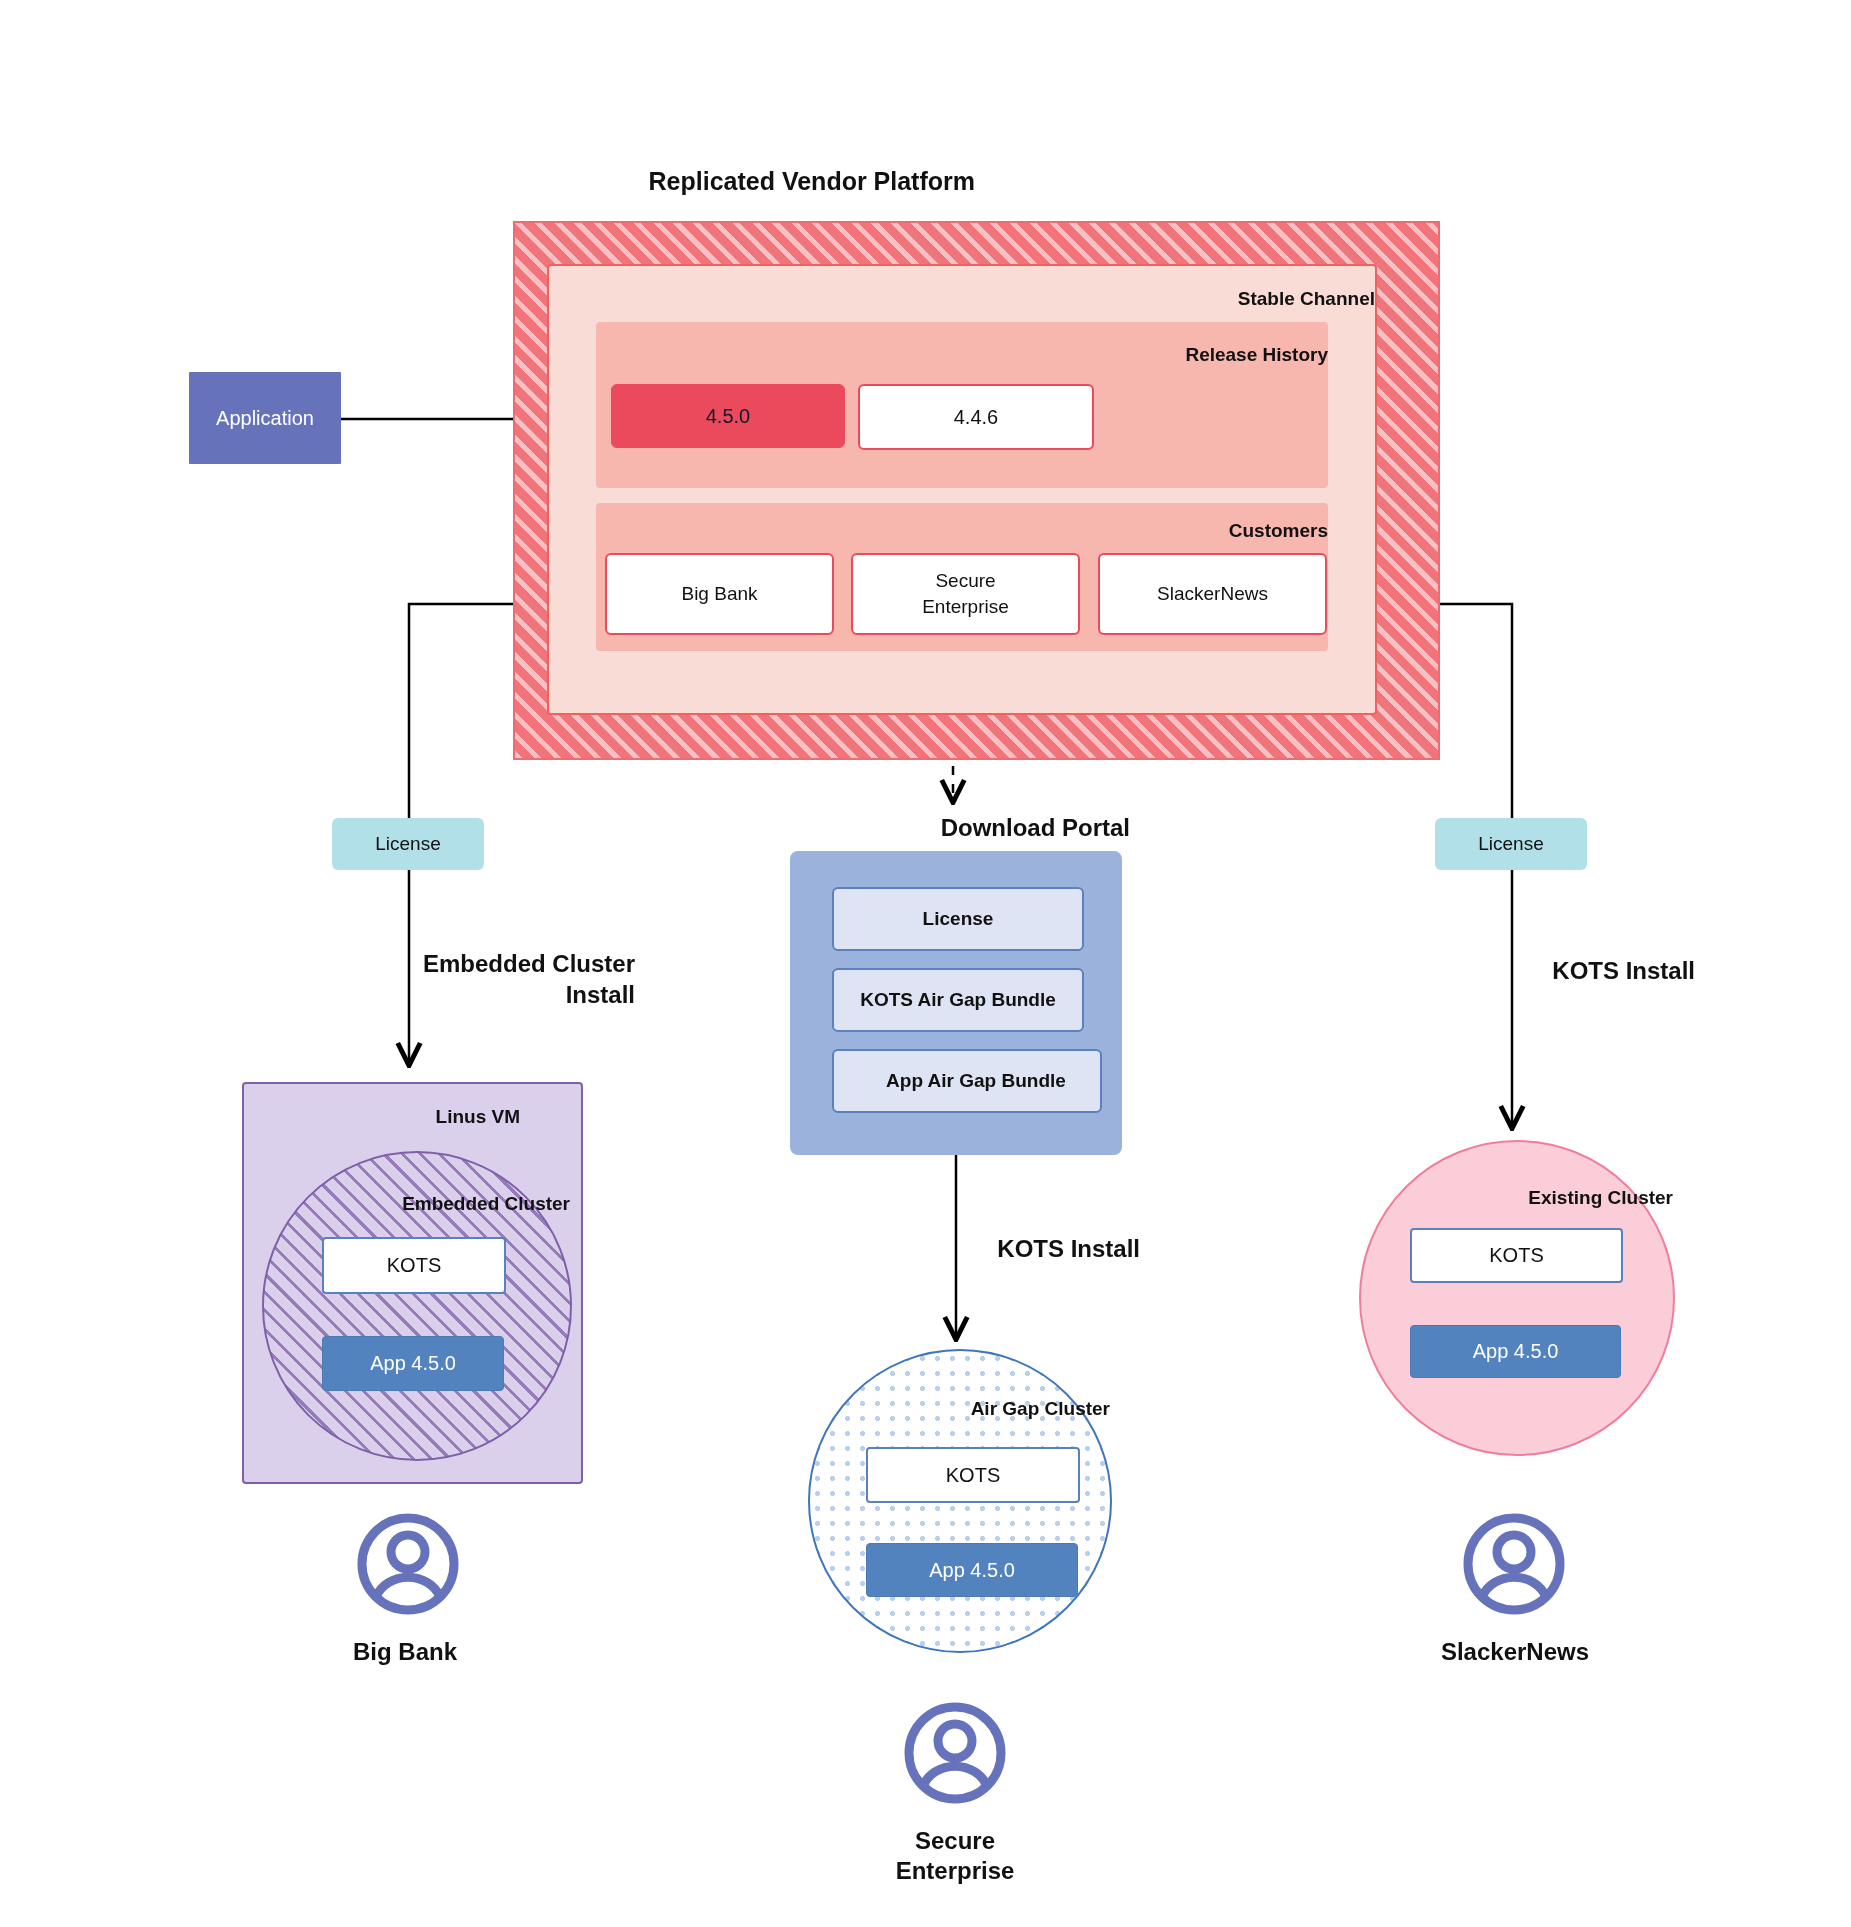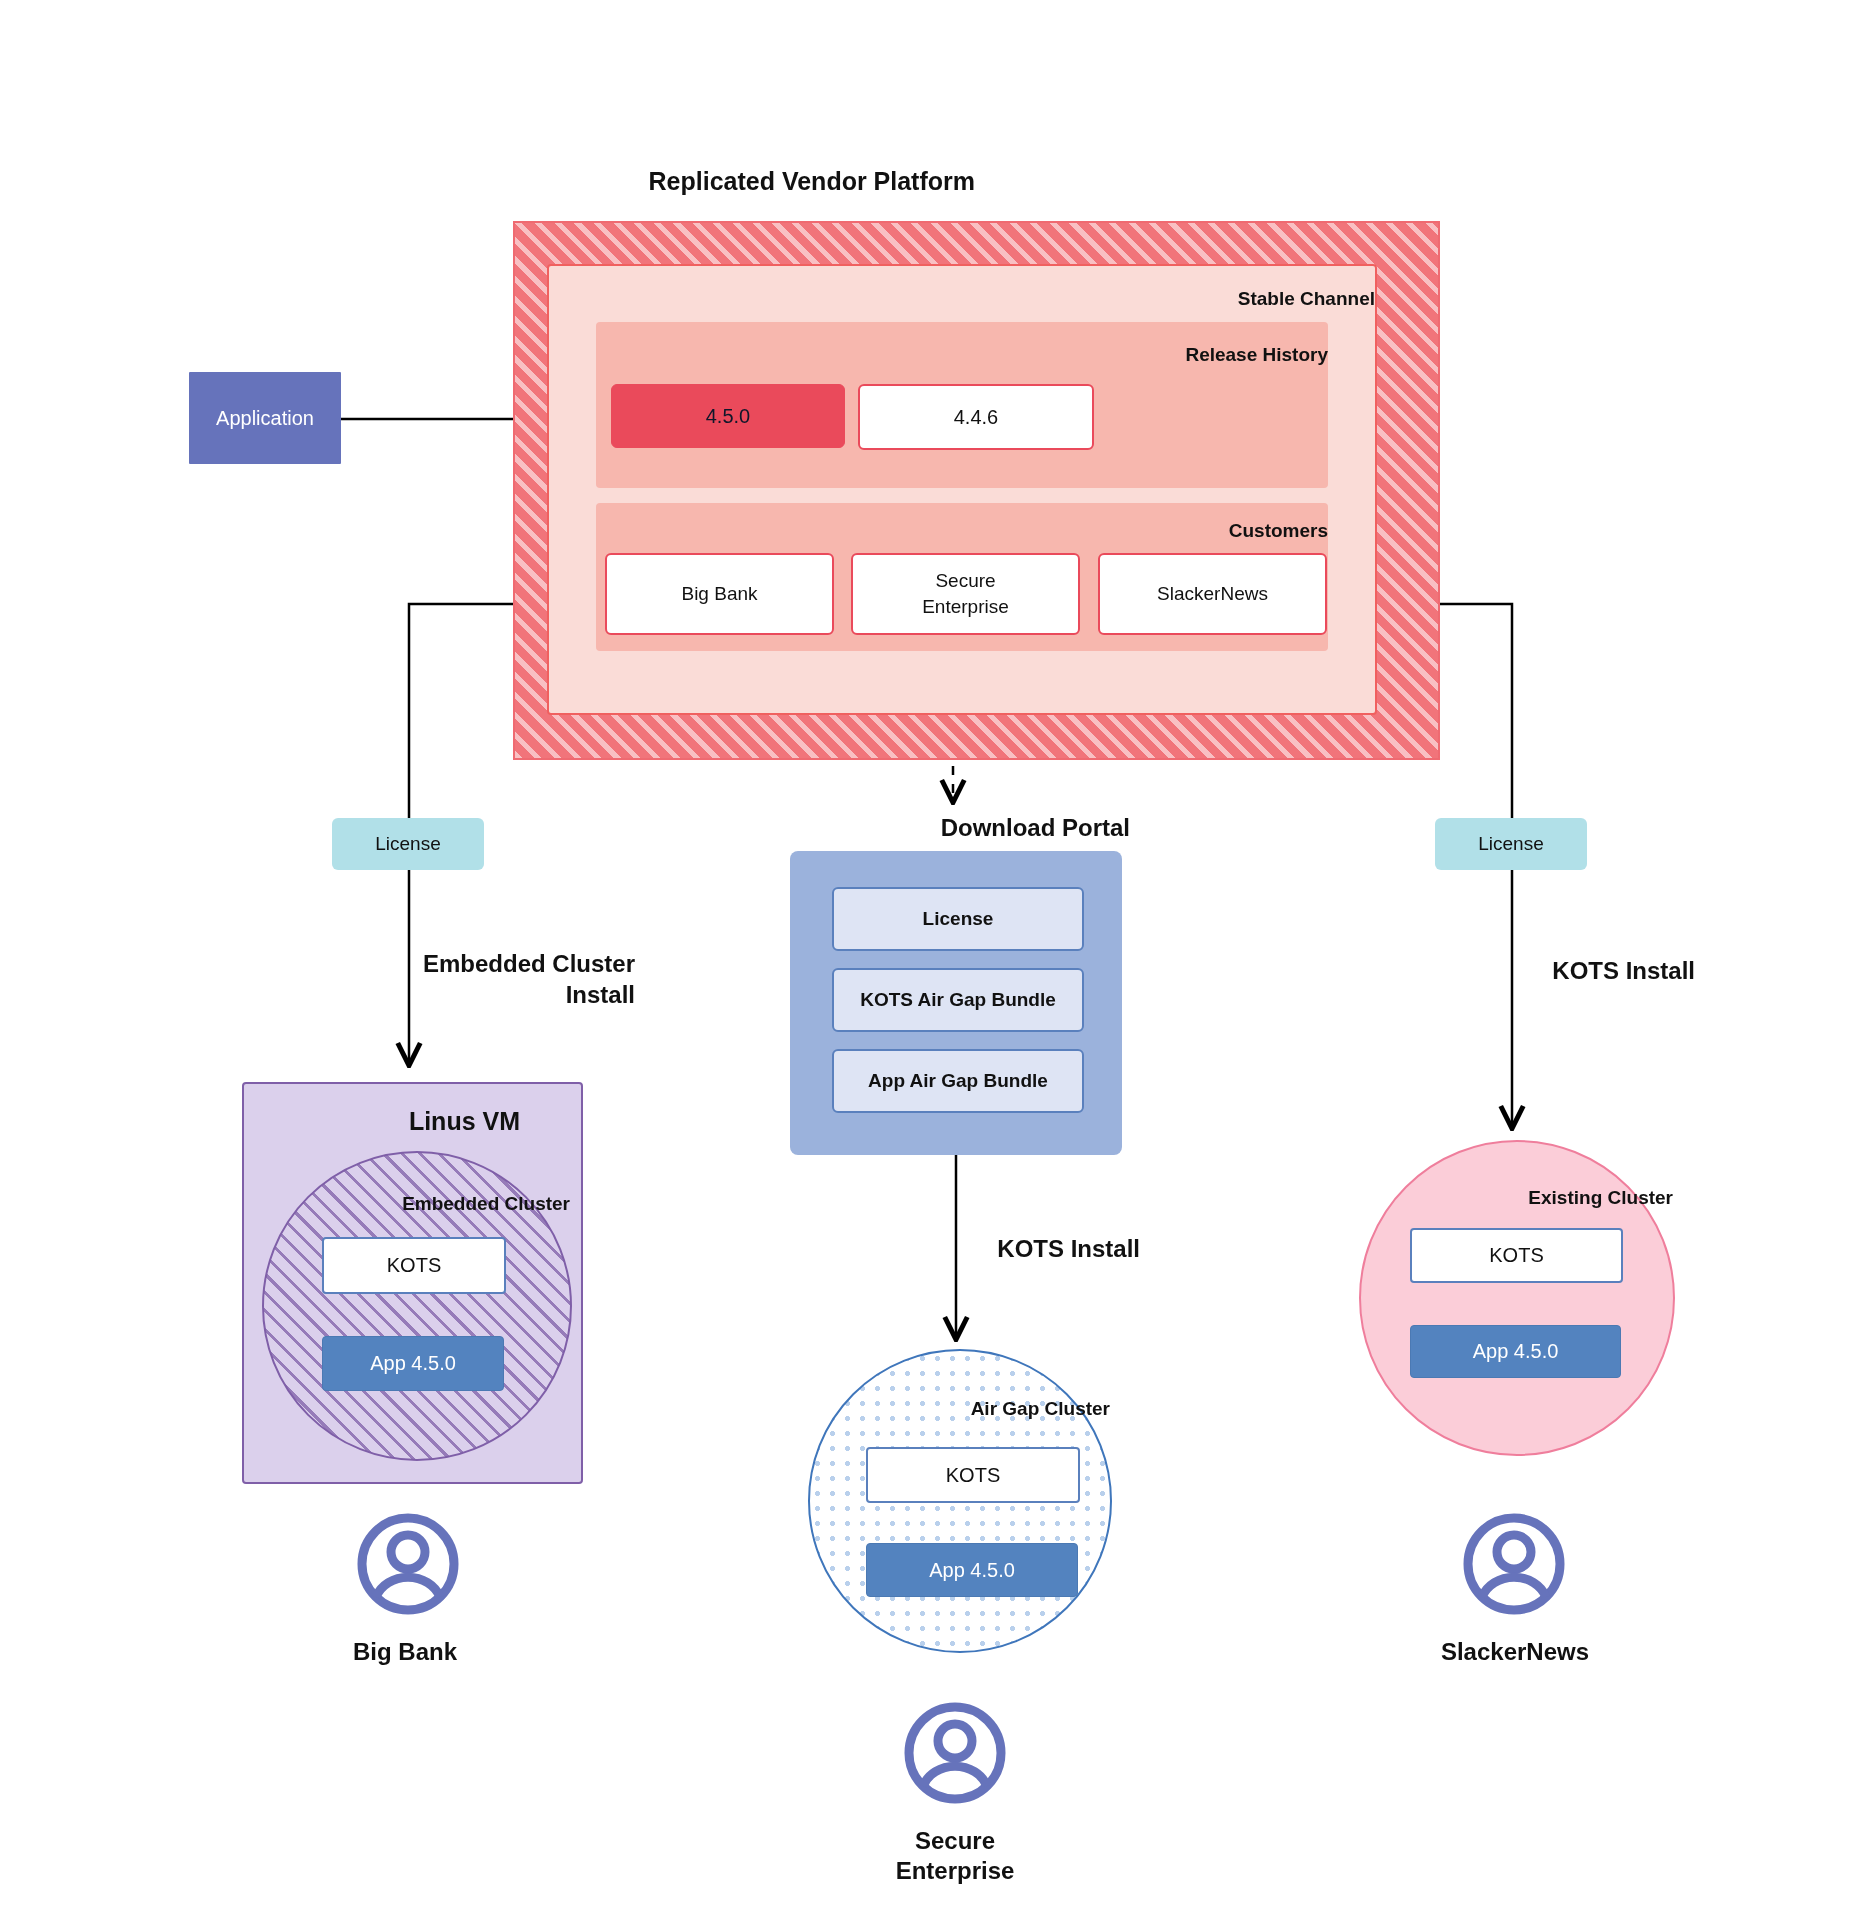--- a/index.html
+++ b/index.html
@@ -87,28 +87,28 @@
     position:absolute;left:790px;top:851px;width:332px;height:304px;
     background:#9bb2dc;border-radius:8px;
   }
   .portal-item{
     position:absolute;left:42px;width:248px;height:60px;background:#dee4f4;
     border:2px solid #5a80bd;border-radius:6px;
     display:flex;align-items:center;justify-content:center;font-size:19px;font-weight:600;
   }
   #portal-item-0{top:36px;}
   #portal-item-1{top:117px;}
-  #portal-item-2{top:198px;}
+  #portal-item-2{top:198px;padding-left:18px;}
 
   
   #linus-vm{
     position:absolute;left:242px;top:1082px;width:337px;height:398px;
     background:#dbd0ec;border:2px solid #7f5fa8;border-radius:4px;
   }
-  #linus-vm-label{left:0;top:21px;width:276px;font-size:25px;font-weight:600;}
+  #linus-vm-label{left:0;top:21px;width:276px;font-size:19px;font-weight:600;}
   #embedded-cluster{
     position:absolute;left:18px;top:67px;width:306px;height:306px;border-radius:50%;
     background-color:#dbd0ec;
     background-image:repeating-linear-gradient(45deg,
         rgba(127,95,168,.75) 0px, rgba(127,95,168,.75) 3px,
         rgba(0,0,0,0) 3px, rgba(0,0,0,0) 13px);
     border:2px solid #7f5fa8;
   }
   #embedded-cluster-label{left:0;top:39px;width:306px;font-size:19px;font-weight:bold;}
 

